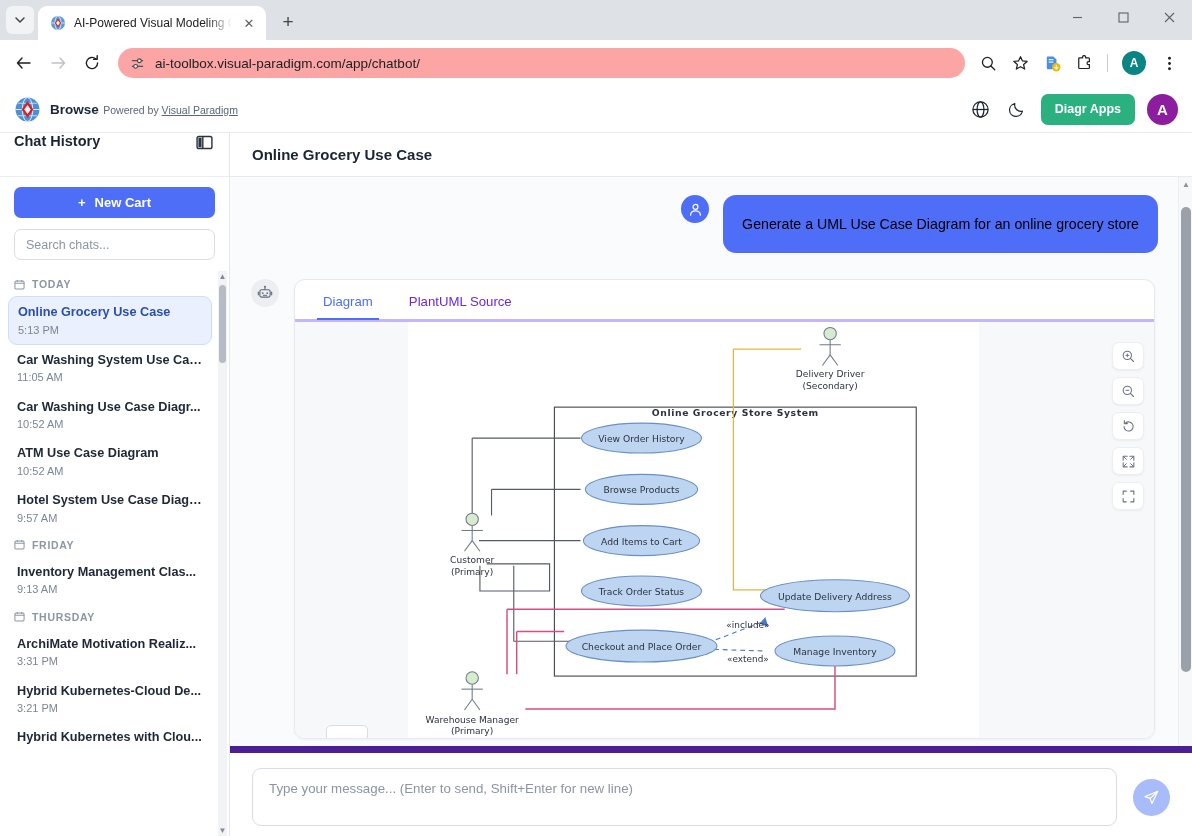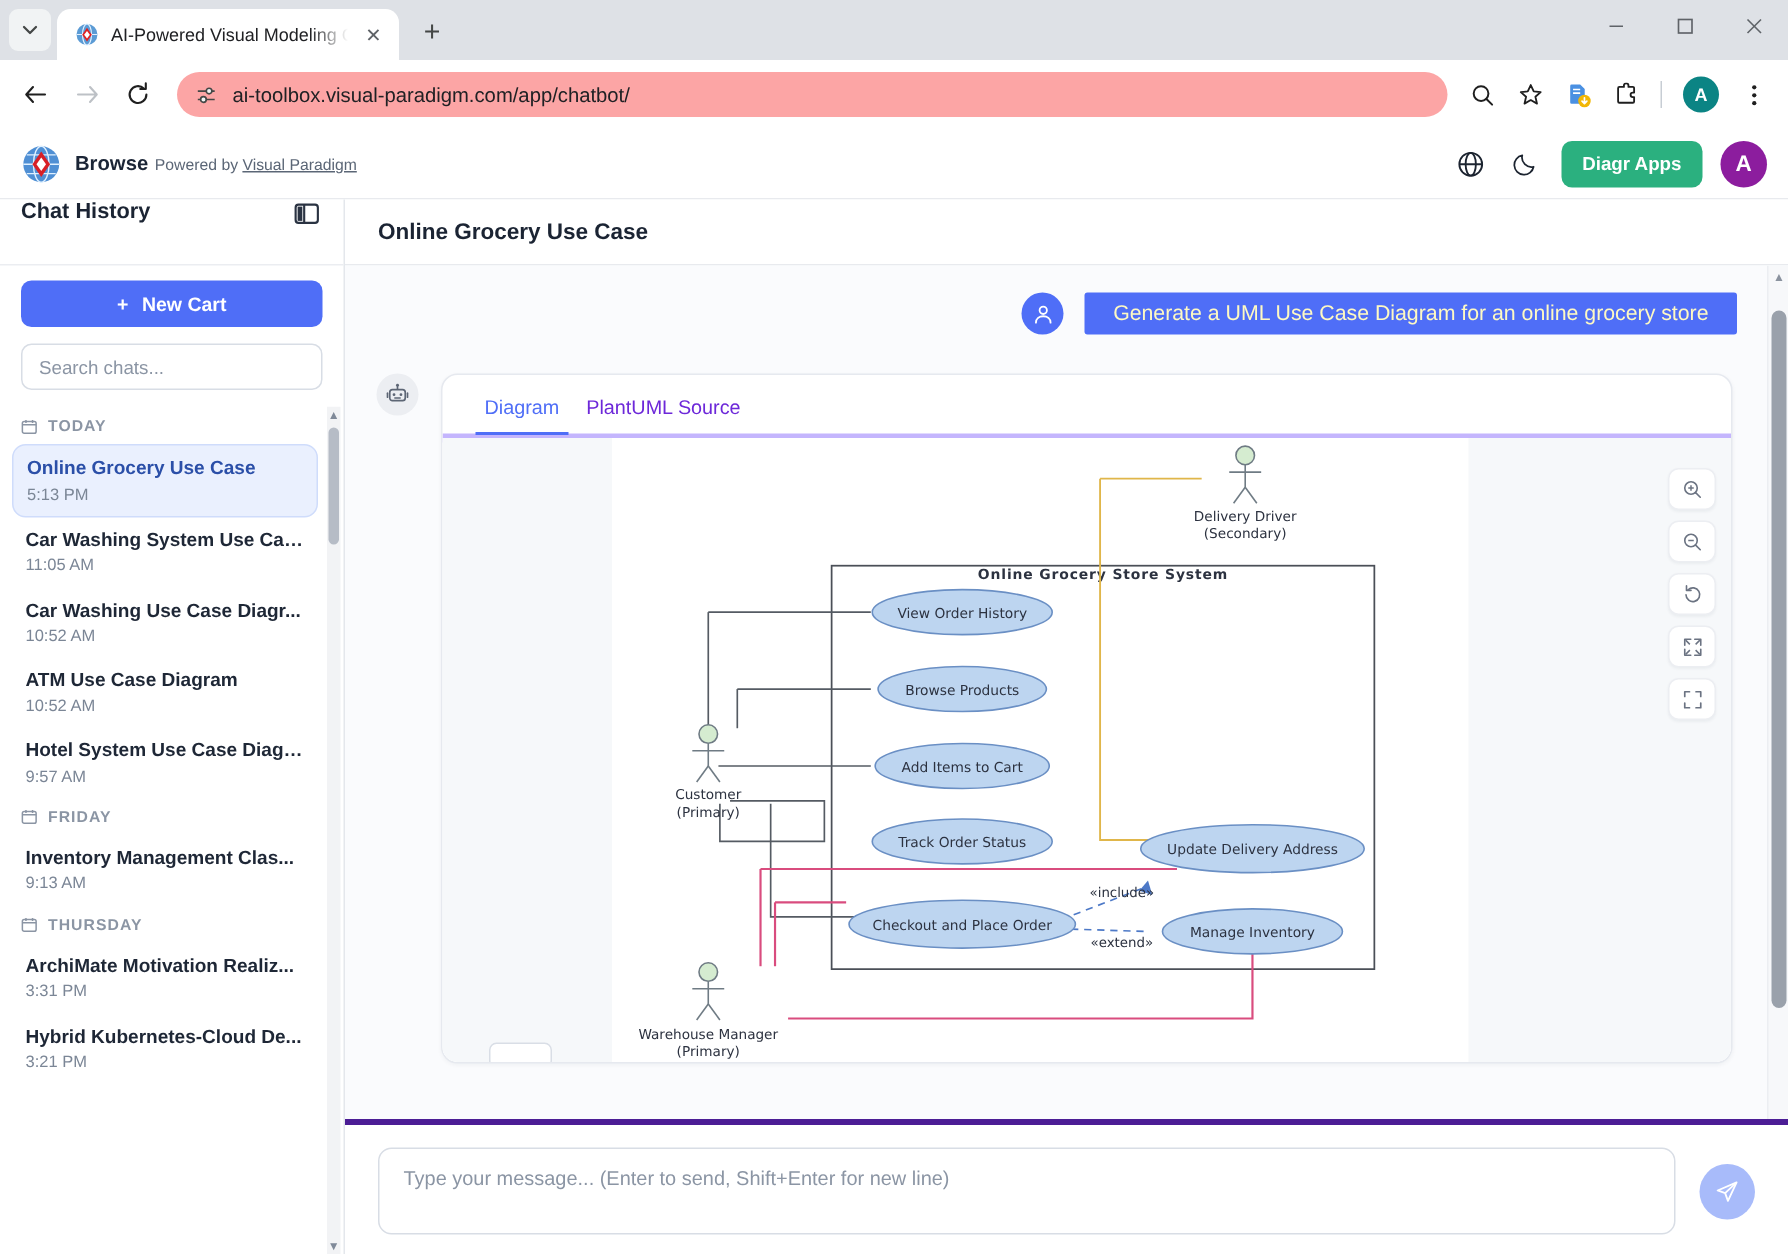--- a/index.html
+++ b/index.html
@@ -156,35 +156,35 @@
   .chat-scroll {
     position: absolute; top: 44px; left: 0; width: 962px; height: 702px;
     background: #fafbfd; overflow: hidden;
   }
   .msg-user { display: flex; justify-content: flex-end; align-items: flex-start; gap: 14px; padding: 18px 34px 0 0; }
   .msg-avatar {
     width: 28px; height: 28px; border-radius: 50%; background: #4f6ef7;
     display: flex; align-items: center; justify-content: center; color: #fff; order: 1;
   }
   .bubble {
-    order: 2; background: #4f6ef7; color: #fef9c3; border-radius: 2px;
-    padding: 6px 19px; font-size: 14.2px; max-width: 640px;
+    order: 2; background: #4f6ef7; color: #000000; border-radius: 13px;
+    padding: 21px 19px; font-size: 14.2px; max-width: 640px;
   }
   .msg-bot { display: flex; align-items: flex-start; gap: 15px; padding: 26px 0 0 21px; }
   .bot-avatar {
     width: 28px; height: 28px; border-radius: 50%; background: #eceef2;
     display: flex; align-items: center; justify-content: center; color: #5d6675; flex: 0 0 28px;
   }
   .card {
     flex: 1; margin-right: 37px; background: #fff;
     border: 1px solid #e6e9ef; border-radius: 11px;
     box-shadow: 0 1px 3px rgba(20,30,60,.05);
     overflow: hidden; height: 460px; position: relative;
   }
-  .tabs { display: flex; gap: 6px; padding: 10px 22px 0 22px; border-bottom: 6px solid #c4b5fd; }
+  .tabs { display: flex; gap: 24px; padding: 10px 22px 0 22px; border-bottom: 6px solid #c4b5fd; }
   .tab-btn {
     font-size: 13.2px; color: #6d28d9; background: none; border: none;
     padding: 4px 6px 9px 6px; font-family: "Liberation Sans", sans-serif;
     border-bottom: 2px solid transparent; margin-bottom: -1px;
   }
   .tab-btn.active { color: #4f6ef7; border-bottom-color: #4f6ef7; font-weight: normal; }
   .canvas { position: absolute; top: 42px; left: 0; right: 0; bottom: 0; background: #ffffff; }
   .canvas-left { position: absolute; left: 0; top: 0; width: 113px; height: 100%; background: #f6f8fa; }
   .canvas-right { position: absolute; right: 0; top: 0; width: 175px; height: 100%; background: #f6f8fa; }
   .tools { position: absolute; right: 10px; top: 20px; display: flex; flex-direction: column; gap: 7px; z-index: 5; }
@@ -197,21 +197,21 @@
     position: absolute; left: 31px; bottom: -4px; width: 42px; height: 17px;
     border: 1px solid #d9dee6; border-radius: 5px; background: #fff;
   }
 
   
   .diagram { position: absolute; left: 113px; top: 0; width: 674px; height: 100%; }
 
   
   .composer {
     position: absolute; left: 230px; top: 746px; width: 962px; height: 90px;
-    background: #fff; border-top: 4px solid #4c1d95;
+    background: #fff; border-top: 7px solid #4c1d95;
     display: flex; align-items: flex-start; padding: 15px 22px 0 22px; gap: 16px;
   }
   .msg-input {
     flex: 1; height: 58px; border: 1px solid #d8dde5; border-radius: 9px;
     padding: 12px 16px; font-size: 13.3px; color: #2b3442; resize: none;
     font-family: "Liberation Sans", sans-serif; background: #fff;
   }
   .msg-input::placeholder { color: #8b95a4; }
   .send-btn {
     width: 37px; height: 37px; border-radius: 50%; background: #a8bbfa;
@@ -441,20 +441,23 @@
             </svg>
             <span>THURSDAY</span>
           </div>
           <div class="chat-item">
             <div class="ci-title">ArchiMate Motivation Realiz...</div>
             <div class="ci-time">3:31 PM</div>
           </div>
           <div class="chat-item">
             <div class="ci-title">Hybrid Kubernetes-Cloud De...</div>
             <div class="ci-time">3:21 PM</div>
+          </div>
+          <div class="chat-item">
+            <div class="ci-title">Hybrid Kubernetes with Clou...</div>
           </div>
         </div>
       <div class="sb-bar">
         <div class="up">▲</div>
         <div class="sb-thumb"></div>
         <div class="dn">▼</div>
       </div>
     </div>
   </div>
 

